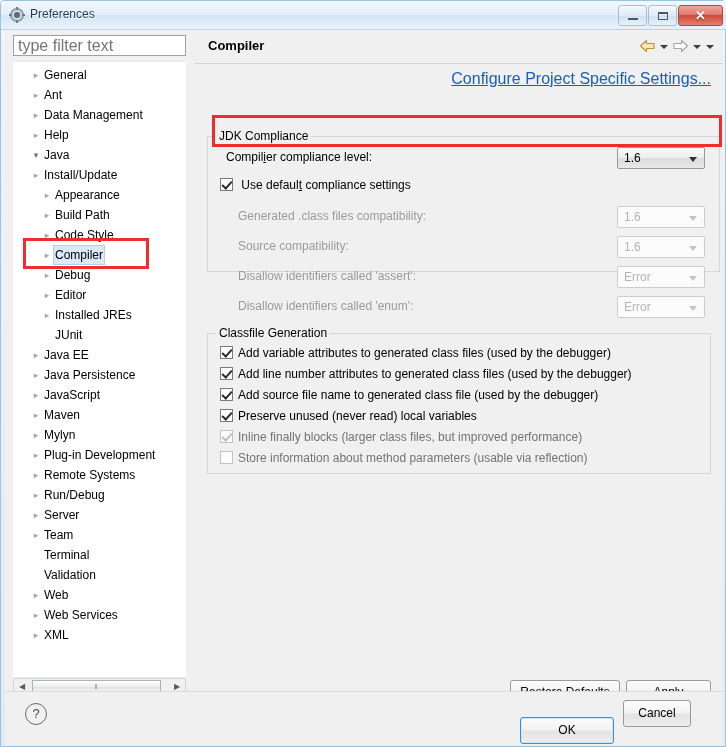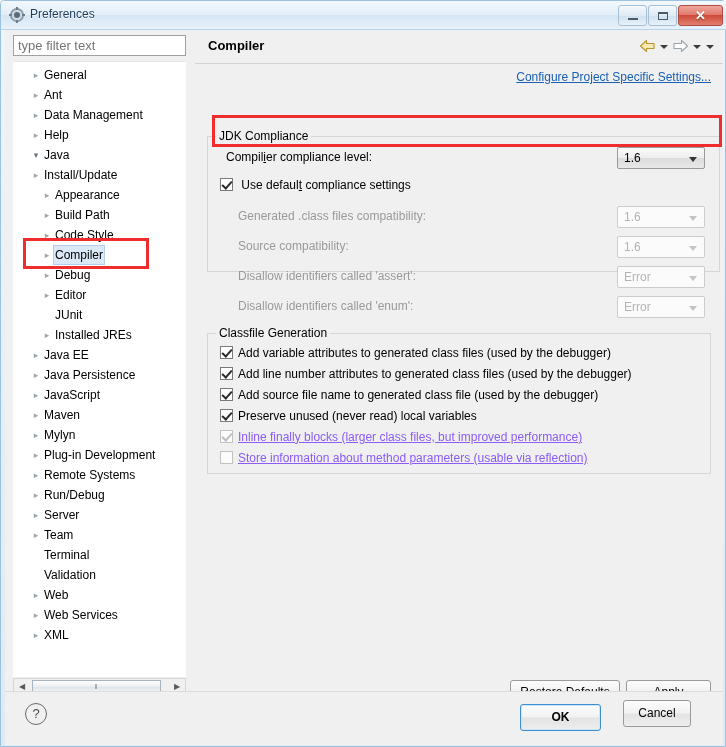--- a/index.html
+++ b/index.html
@@ -107,21 +107,21 @@
     background: #f0f0f0;
   }
   .filter-box {
     position: absolute;
     left: 8px; top: 5px;
     width: 173px; height: 21px;
     box-sizing: border-box;
     border: 1px solid #a0a0a0;
     background: #ffffff;
     font-family: "Liberation Sans", sans-serif;
-    font-size: 13px;
+    font-size: 16px;
     color: #808080;
     padding: 0 4px;
     outline: none;
   }
   .tree-wrap {
     position: absolute;
     left: 8px; top: 31px;
     width: 173px; height: 616px;
     box-sizing: border-box;
     border: 1px solid #ffffff;
@@ -236,21 +236,21 @@
     left: 1px; top: 6px;
     border-left: 4px solid transparent;
     border-right: 4px solid transparent;
     border-top: 4px solid #3c3c3c;
   }
   .link-row {
     position: absolute;
     right: 12px; top: 40px;
   }
   .link {
-    font-size: 12px;
+    font-size: 16px;
     color: #1a5fb4;
     text-decoration: underline;
     cursor: pointer;
   }
 
   
   .group {
     position: absolute;
     box-sizing: border-box;
     border: 1px solid #d6d6d6;
@@ -344,21 +344,21 @@
     transform: rotate(42deg);
   }
   .cbox.disabled { border-color: #c2c2c2; background: #fbfbfb; }
   .cbox.disabled.checked::after { border-color: #bdbdbd; }
   .cb-text {
     display: inline-block;
     font-size: 12px;
     color: #000000;
     vertical-align: middle;
   }
-  .cb-text.disabled { color: #8b5cf6; text-decoration: underline; }
+  .cb-text.disabled { color: #737373; }
   .cb-text u { text-decoration: underline; }
 
   
   .btn {
     box-sizing: border-box;
     border: 1px solid #9a9a9a;
     border-radius: 3px;
     background: linear-gradient(to bottom, #fcfcfc 0%, #f2f2f2 48%, #e3e3e3 52%, #eeeeee 100%);
     font-family: "Liberation Sans", sans-serif;
     font-size: 12px;
@@ -397,26 +397,25 @@
     border: 1px solid #6b6b6b;
     border-radius: 50%;
     text-align: center;
     line-height: 20px;
     font-size: 13px;
     color: #4a4a4a;
     cursor: default;
   }
   #btn-ok {
     position: absolute;
-    left: 515px; top: 12px;
-    width: 81px; height: 27px;
+    left: 515px; top: 25px;
+    width: 94px; height: 27px;
     line-height: 25px;
     border: 1px solid #3c8fd0;
     box-shadow: inset 0 0 0 1px #cfe6f8;
-    font-weight: bold;
   }
   #btn-cancel {
     position: absolute;
     left: 618px; top: 8px;
     width: 68px; height: 27px;
     line-height: 25px;
   }
 
   
   .anno {
@@ -472,22 +471,22 @@
             <div class="tree-row indent-1"><span class="tw ">▸</span><span class="tree-label">Data Management</span></div>
             <div class="tree-row indent-1"><span class="tw ">▸</span><span class="tree-label">Help</span></div>
             <div class="tree-row indent-1"><span class="tw open">▾</span><span class="tree-label">Java</span></div>
             <div class="tree-row indent-1"><span class="tw ">▸</span><span class="tree-label">Install/Update</span></div>
             <div class="tree-row indent-2"><span class="tw ">▸</span><span class="tree-label">Appearance</span></div>
             <div class="tree-row indent-2"><span class="tw ">▸</span><span class="tree-label">Build Path</span></div>
             <div class="tree-row indent-2"><span class="tw ">▸</span><span class="tree-label">Code Style</span></div>
             <div class="tree-row indent-2 selected"><span class="tw ">▸</span><span class="tree-label">Compiler</span></div>
             <div class="tree-row indent-2"><span class="tw ">▸</span><span class="tree-label">Debug</span></div>
             <div class="tree-row indent-2"><span class="tw ">▸</span><span class="tree-label">Editor</span></div>
+            <div class="tree-row indent-2"><span class="tw ">▸</span><span class="tree-label">Installed JREs</span></div>
             <div class="tree-row indent-2"><span class="tw none">&nbsp;</span><span class="tree-label">JUnit</span></div>
-            <div class="tree-row indent-2"><span class="tw ">▸</span><span class="tree-label">Installed JREs</span></div>
             <div class="tree-row indent-1"><span class="tw ">▸</span><span class="tree-label">Java EE</span></div>
             <div class="tree-row indent-1"><span class="tw ">▸</span><span class="tree-label">Java Persistence</span></div>
             <div class="tree-row indent-1"><span class="tw ">▸</span><span class="tree-label">JavaScript</span></div>
             <div class="tree-row indent-1"><span class="tw ">▸</span><span class="tree-label">Maven</span></div>
             <div class="tree-row indent-1"><span class="tw ">▸</span><span class="tree-label">Mylyn</span></div>
             <div class="tree-row indent-1"><span class="tw ">▸</span><span class="tree-label">Plug-in Development</span></div>
             <div class="tree-row indent-1"><span class="tw ">▸</span><span class="tree-label">Remote Systems</span></div>
             <div class="tree-row indent-1"><span class="tw ">▸</span><span class="tree-label">Run/Debug</span></div>
             <div class="tree-row indent-1"><span class="tw ">▸</span><span class="tree-label">Server</span></div>
             <div class="tree-row indent-1"><span class="tw ">▸</span><span class="tree-label">Team</span></div>

